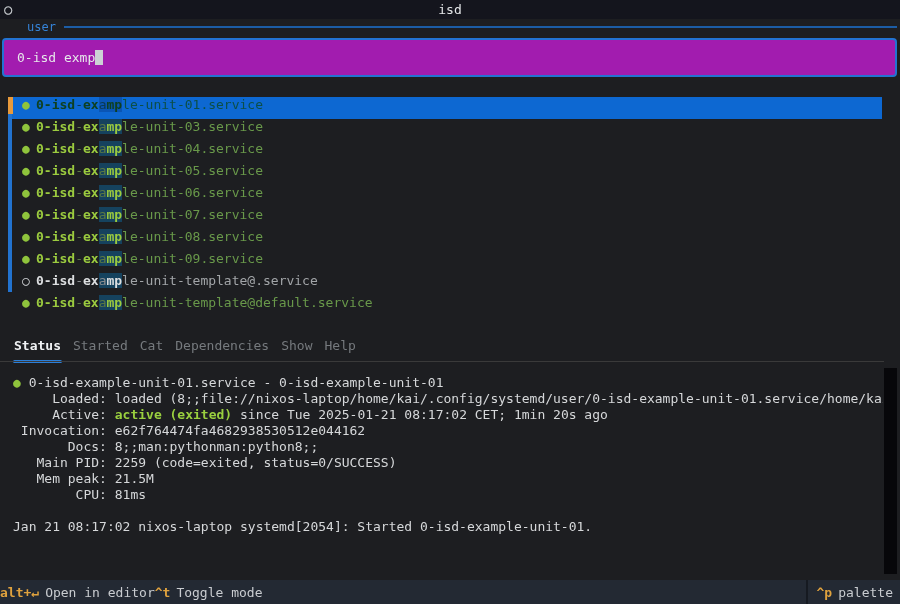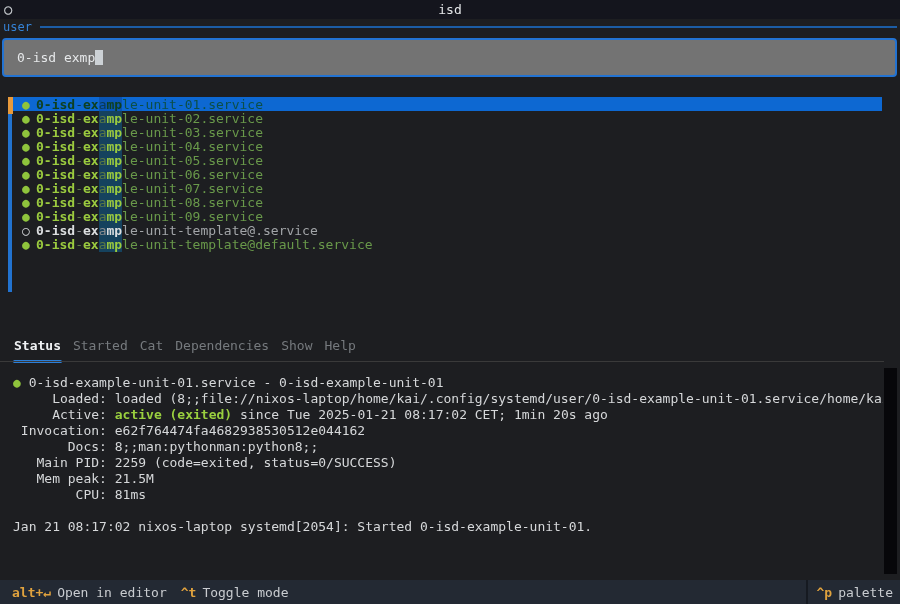--- a/index.html
+++ b/index.html
@@ -8,35 +8,35 @@
     position:relative; width:900px; height:604px; overflow:hidden;
     background:#1d1e21;
     font-family:"DejaVu Sans Mono","Liberation Mono",monospace;
     font-size:13px; color:#d6d8da;
   }
   
   .header { position:absolute; top:0; left:0; right:0; height:19px; background:#14151d; }
   .palette-icon { position:absolute; left:4px; top:0; font-size:14px; line-height:19px; color:#c2c6ca; font-weight:bold; }
   .header-title { position:absolute; left:0; right:0; top:0; text-align:center; line-height:19px; color:#e4e6e8; }
   
-  .panel-title-row { position:absolute; top:19px; left:3px; right:3px; height:15px; display:flex; align-items:center; }
+  .panel-title-row { position:absolute; top:19px; left:27px; right:3px; height:15px; display:flex; align-items:center; }
   .panel-title { color:#3583d6; font-size:12px; line-height:14px; padding-right:8px; }
   .panel-rule { flex:1; height:2px; background:#1c5da5; margin-top:1px; }
   .search-box {
     position:absolute; top:38px; left:2px; right:3px; height:39px;
-    border:2px solid #2373d2; border-radius:4px; background:#737373;
+    border:2px solid #2373d2; border-radius:4px; background:#a21caf;
     display:flex; align-items:center; padding-left:13px;
   }
   .search-text { color:#e6e8ea; white-space:pre; }
   .cursor { display:inline-block; width:8px; height:15px; background:#ccd1d5; vertical-align:-2px; }
   
   .unit-list { position:absolute; top:97px; left:0; right:0; height:195px; }
   .list-bar { position:absolute; left:8px; top:0; bottom:0; width:4px; background:#2273d0; }
   .list-marker { position:absolute; left:8px; top:0; width:5px; height:17px; background:#e89a3c; z-index:2; }
-  .row { height:14px; line-height:16.25px; margin-left:12px; margin-right:18px; padding-left:10px; white-space:pre; }
+  .row { height:22px; line-height:16.25px; margin-left:12px; margin-right:18px; padding-left:10px; white-space:pre; }
   .row .bullet { display:inline-block; width:14px; color:#8fc43c; }
   .row .bullet.inactive { color:#cfd2d5; }
   .row .m { color:#9bcb3f; font-weight:bold; }
   .row .u { color:#5b7a44; }
   .row .rest { color:#69994a; }
   .row .band { background:#15425e; }
   .row.inactive .m { color:#dcdee0; }
   .row.inactive .u { color:#8a8d90; }
   .row.inactive .rest { color:#a2a5a8; }
   .row.sel { background:#0d68d2; }
@@ -52,21 +52,21 @@
   .tab.active::after { content:""; position:absolute; left:-1px; right:-1px; bottom:-3px; height:3px; border-radius:2px; background:#2b7fd9; }
   .tabs-line { position:absolute; left:0; top:26px; width:884px; height:1px; background:#3a3a3a; }
   
   .status-panel { position:absolute; top:368px; left:0; right:0; height:208px; }
   .status-pre { position:absolute; top:7px; left:13px; right:17px; white-space:pre; overflow:hidden; line-height:16px; color:#d6d8da; }
   .status-pre .green { color:#8fc43c; }
   .status-pre .green-bold { color:#9ad03f; font-weight:bold;margin-top:28px; }
   .status-scrollbar { position:absolute; right:3px; top:0; width:13px; height:206px; background:#07070a; }
   
   .footer { position:absolute; left:0; right:0; bottom:0; height:24px; background:#232933; display:flex; align-items:center; }
-  .footer .bindings { display:flex; gap:14px; padding-left:12px; }
+  .footer .bindings { display:flex; padding-left:0; }
   .binding { display:flex; gap:6px; align-items:center; }
   .fkey { color:#e0a23e; font-weight:bold; white-space:pre; }
   .flabel { color:#c9ccd0; white-space:pre; }
   .footer-palette { position:absolute; right:0; top:0; bottom:0; display:flex; gap:6px; align-items:center; padding:0 7px 0 9px; border-left:2px solid #161a21; }
 </style>
 </head>
 <body>
 
 <div class="app">
 
@@ -83,21 +83,20 @@
   <div class="search-box">
     <span class="search-text">0-isd exmp</span>
       <span class="cursor"></span>
   </div>
 
   <div class="unit-list">
     <div class="list-bar"></div>
     <div class="list-marker"></div>
     <div>
         <div class="row sel"><span class="bullet">●</span><span class="name"><span class="m">0-isd</span><span class="u">-</span><span class="m">ex</span><span class="u band">a</span><span class="m band">mp</span><span class="rest">le-unit-01.service</span></span></div>
-        <div class="row"><span class="bullet">●</span><span class="name"><span class="m">0-isd</span><span class="u">-</span><span class="m">ex</span><span class="u band">a</span><span class="m band">mp</span><span class="rest">le-unit-02.service</span></span></div>
         <div class="row"><span class="bullet">●</span><span class="name"><span class="m">0-isd</span><span class="u">-</span><span class="m">ex</span><span class="u band">a</span><span class="m band">mp</span><span class="rest">le-unit-03.service</span></span></div>
         <div class="row"><span class="bullet">●</span><span class="name"><span class="m">0-isd</span><span class="u">-</span><span class="m">ex</span><span class="u band">a</span><span class="m band">mp</span><span class="rest">le-unit-04.service</span></span></div>
         <div class="row"><span class="bullet">●</span><span class="name"><span class="m">0-isd</span><span class="u">-</span><span class="m">ex</span><span class="u band">a</span><span class="m band">mp</span><span class="rest">le-unit-05.service</span></span></div>
         <div class="row"><span class="bullet">●</span><span class="name"><span class="m">0-isd</span><span class="u">-</span><span class="m">ex</span><span class="u band">a</span><span class="m band">mp</span><span class="rest">le-unit-06.service</span></span></div>
         <div class="row"><span class="bullet">●</span><span class="name"><span class="m">0-isd</span><span class="u">-</span><span class="m">ex</span><span class="u band">a</span><span class="m band">mp</span><span class="rest">le-unit-07.service</span></span></div>
         <div class="row"><span class="bullet">●</span><span class="name"><span class="m">0-isd</span><span class="u">-</span><span class="m">ex</span><span class="u band">a</span><span class="m band">mp</span><span class="rest">le-unit-08.service</span></span></div>
         <div class="row"><span class="bullet">●</span><span class="name"><span class="m">0-isd</span><span class="u">-</span><span class="m">ex</span><span class="u band">a</span><span class="m band">mp</span><span class="rest">le-unit-09.service</span></span></div>
         <div class="row inactive"><span class="bullet inactive">○</span><span class="name"><span class="m">0-isd</span><span class="u">-</span><span class="m">ex</span><span class="u band">a</span><span class="m band">mp</span><span class="rest">le-unit-template@.service</span></span></div>
         <div class="row"><span class="bullet">●</span><span class="name"><span class="m">0-isd</span><span class="u">-</span><span class="m">ex</span><span class="u band">a</span><span class="m band">mp</span><span class="rest">le-unit-template@default.service</span></span></div>
       </div>

